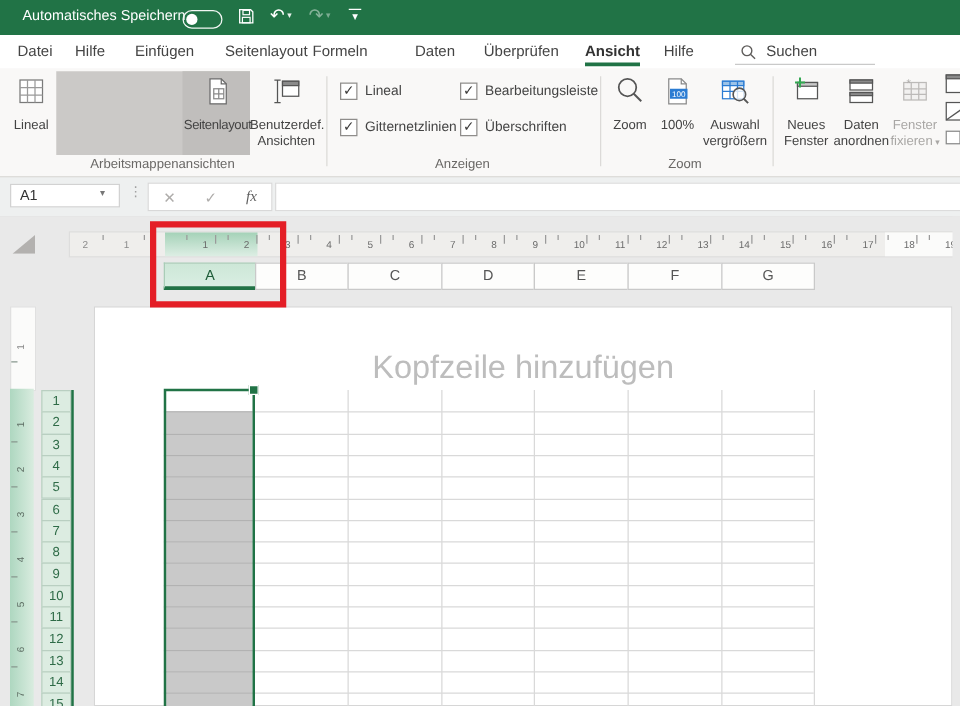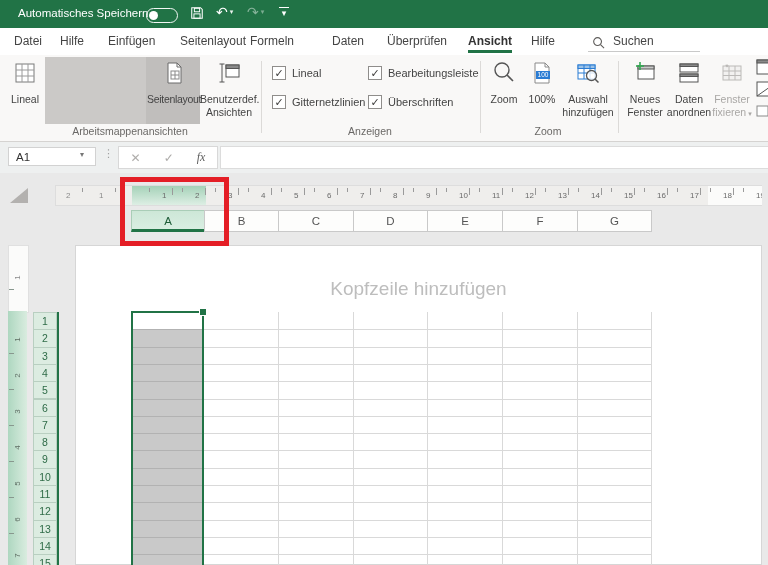--- a/index.html
+++ b/index.html
@@ -48,21 +48,21 @@
   #fx-group{left:118px;top:4px;width:98px;height:21px;background:#fff;border:1px solid #d8d8d8;
        display:flex;align-items:center;justify-content:space-around;}
   .fx-dim{color:#aeacaa;font-size:12px;}
   #fx-label{font-family:"Liberation Serif",serif;font-style:italic;font-size:12px;color:#5f5f5f;}
   #formula-input{left:220px;top:4px;width:548px;height:21px;background:#fff;
        border:1px solid #dcdcdc;font-size:11px;line-height:21px;padding-left:5px;color:#333;}
   
   #sheet{left:0;top:173px;width:768px;height:392px;background:#e9e9e9;}
   #page{left:75px;top:72px;width:687px;height:320px;background:#fff;
        border:1px solid #d6d6d6;box-sizing:border-box;}
-  #kopfzeile{left:75px;top:105px;width:687px;text-align:center;font-size:19px;color:#bdbdbd;}
+  #kopfzeile{left:75px;top:105px;width:687px;text-align:center;font-size:26px;color:#bdbdbd;}
   #h-ruler{left:55px;top:12px;width:713px;height:21px;background:#efeeec;
        border:1px solid #dddddd;box-sizing:border-box;}
   #h-ruler-margin-right{left:652px;top:0;width:56px;height:19px;background:#fbfbfa;}
   #h-ruler-green{left:76px;top:0;width:74px;height:19px;
        background:linear-gradient(#a5d2b8,#ddeee4);}
   .rul-num{font-size:8px;color:#6a6a6a;top:5px;}
   .rul-tick{width:1px;background:#9a9a9a;top:2px;height:4px;}
   .rul-tick.tall{height:7px;}
   #v-ruler{left:8px;top:72px;width:19px;height:320px;}
   #v-ruler-top{left:0;top:0;width:19px;height:66px;background:#fbfbfa;border:1px solid #e0e0e0;}
@@ -214,21 +214,21 @@
         <svg width="26" height="26" viewBox="0 0 26 26">
           <rect x="3" y="5" width="17" height="14" fill="#fff" stroke="#2b7cd3"></rect>
           <rect x="3" y="5" width="17" height="3.5" fill="#9cc3e8" stroke="#2b7cd3"></rect>
           <line x1="3" y1="13" x2="20" y2="13" stroke="#2b7cd3"></line>
           <line x1="9" y1="5" x2="9" y2="19" stroke="#2b7cd3"></line>
             <line x1="15" y1="5" x2="15" y2="19" stroke="#2b7cd3"></line>
           <circle cx="16.5" cy="15.5" r="5" fill="#fff" fill-opacity=".8" stroke="#555" stroke-width="1.3"></circle>
           <line x1="20" y1="19" x2="23.5" y2="22.5" stroke="#555" stroke-width="1.5"></line>
         </svg></span>
       <span>Auswahl</span><br>
-      <span>hinzufügen</span>
+      <span>vergrößern</span>
     </div>
     <div class="abs grp-label" style="left:480px;width:136px">Zoom</div>
 
     <div class="rb-sep abs" style="left:618px"></div>
 
     <div class="abs rb-btn" style="left:622px;width:46px">
       <span class="ric">
         <svg width="26" height="26" viewBox="0 0 26 26">
           <rect x="6" y="6" width="16" height="13" fill="#fff" stroke="#555"></rect>
           <rect x="6" y="6" width="16" height="3" fill="#c9c9c9" stroke="#555"></rect>

